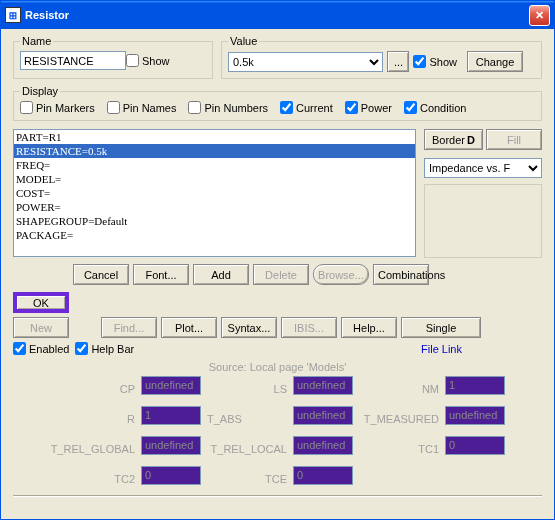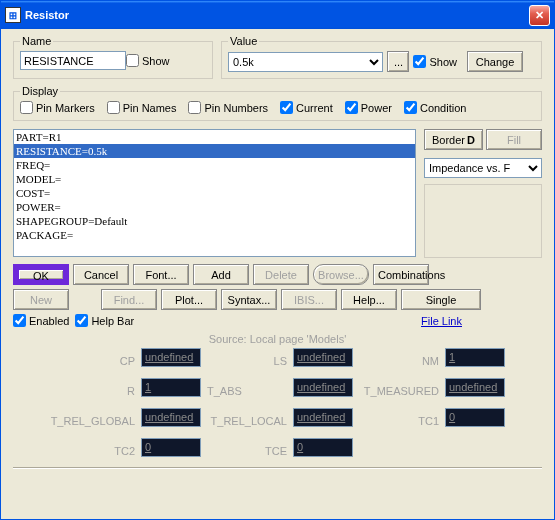--- a/index.html
+++ b/index.html
@@ -7,32 +7,32 @@
 .window { width: 555px; height: 520px; background: #ece9d8; border: 1px solid #0054e3; position: relative; }
 .titlebar { height: 28px; background: linear-gradient(to bottom, #3a93ff 0%, #0054e3 8%, #0054e3 92%, #0050d8 100%); display: flex; align-items: center; padding: 0 4px; color: white; font-weight: bold; }
 .titlebar .icon { width: 16px; height: 16px; margin-right: 4px; background: #fff; display: inline-flex; align-items: center; justify-content: center; color: #0054e3; font-size: 10px; border: 1px solid #333; }
 .titlebar .title { flex: 1; }
 .close-btn { width: 21px; height: 21px; background: linear-gradient(to bottom, #f7a8a1, #e35e4f 40%, #c43325); border: 1px solid #fff; border-radius: 3px; color: white; font-weight: bold; display: flex; align-items: center; justify-content: center; cursor: pointer; }
 .content { padding: 6px 12px; }
 .row { display: flex; gap: 8px; margin-bottom: 6px; }
 fieldset { border: 1px solid #d0ccc0; padding: 4px 18px 6px 6px; margin: 0; }
 legend { padding: 0 2px; }
 input[type=text] { border: 1px solid #7f9db9; background: #fff; height: 19px; padding: 1px 3px; }
-input[type=text]:disabled { background: #0f172a; color: #888; text-decoration: underline; }
+input[type=text]:disabled { background: #4c1d95; color: #888; }
 select { border: 1px solid #7f9db9; background: #fff; height: 20px; }
 .chk { display: inline-flex; align-items: center; gap: 3px; margin-right: 6px; }
 input[type=checkbox] { width: 13px; height: 13px; margin: 0; }
 .btn { height: 21px; border: 1px solid #888; background: #ece9d8; padding: 0 4px; cursor: pointer; box-shadow: 1px 1px 0 #fff inset, -1px -1px 0 #aca899 inset; min-width: 56px; }
 .btn:disabled { color: #a0a0a0; cursor: default; }
-.btn.default { border: 6px solid #6d28d9; box-shadow: 1px 1px 0 #fff inset, -1px -1px 0 #aca899 inset; }
+.btn.default { border: 4px solid #6d28d9; box-shadow: 1px 1px 0 #fff inset, -1px -1px 0 #aca899 inset; margin-top: 28px; }
 .listbox { border: 1px solid #7f9db9; background: #fff; height: 128px; overflow: auto; }
 .listbox .item { padding: 0 2px; line-height: 14px; white-space: nowrap; font-family: Liberation Serif, serif; }
 .listbox .item.sel { background: #316ac5; color: #fff; }
 .btnrow { display: flex; gap: 4px; margin-bottom: 4px; }
-.link { color: #0000cc; text-decoration: underline; cursor: pointer; }
+.link { color: #0000cc; cursor: pointer; }
 .srcgrid { margin-top: 8px; }
 .srcheader { text-align: center; color: #a0a0a0; margin: 6px 0 2px 0; }
 .rightpane { width: 118px; }
 .dotbtn { min-width: 22px; width: 22px; padding: 0; }
 .bottom-rule { border-top: 1px solid #aca899; border-bottom: 1px solid #fff; margin: 10px 0 0 0; }
 .name-input { width: 106px; }
 .grid3 { display: grid; grid-template-columns: 85px 60px 80px 60px 80px 60px; gap: 10px 6px; align-items: center; justify-content: center; }
 </style>
 </head>
 <body>

